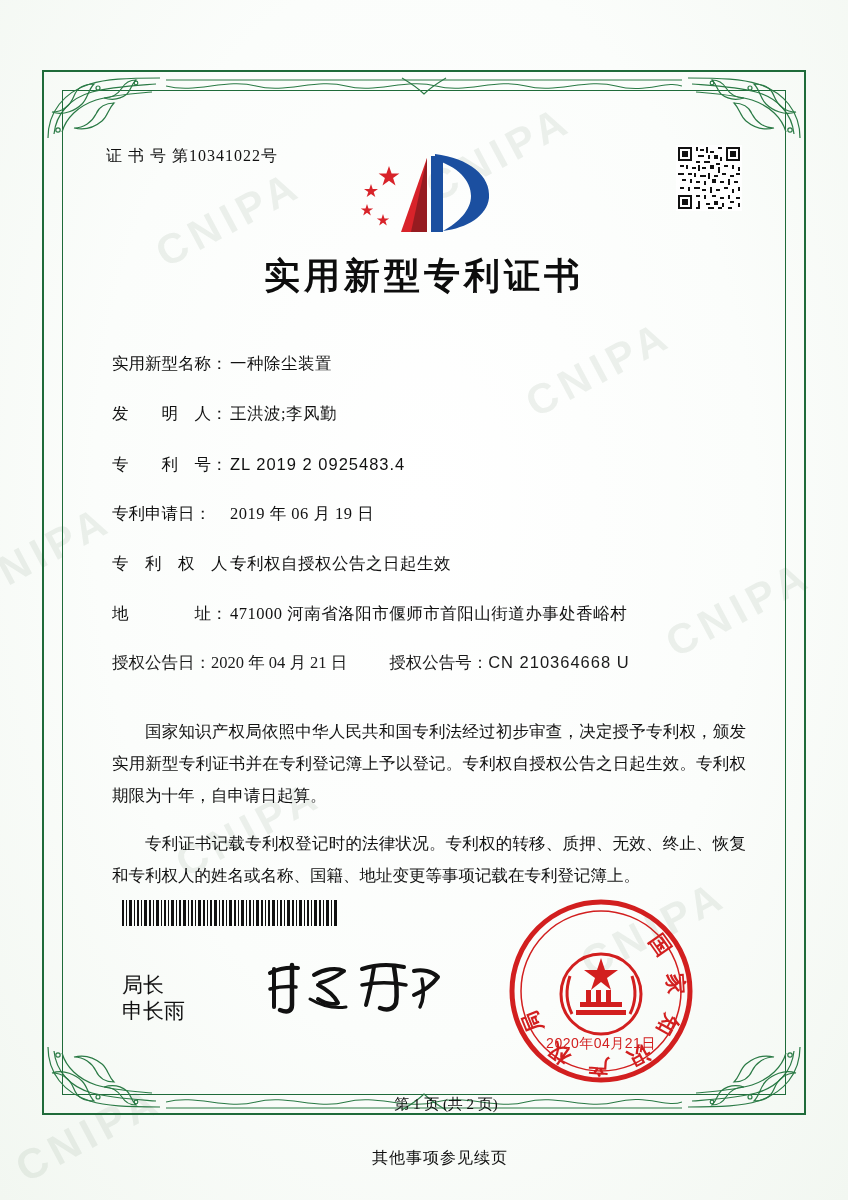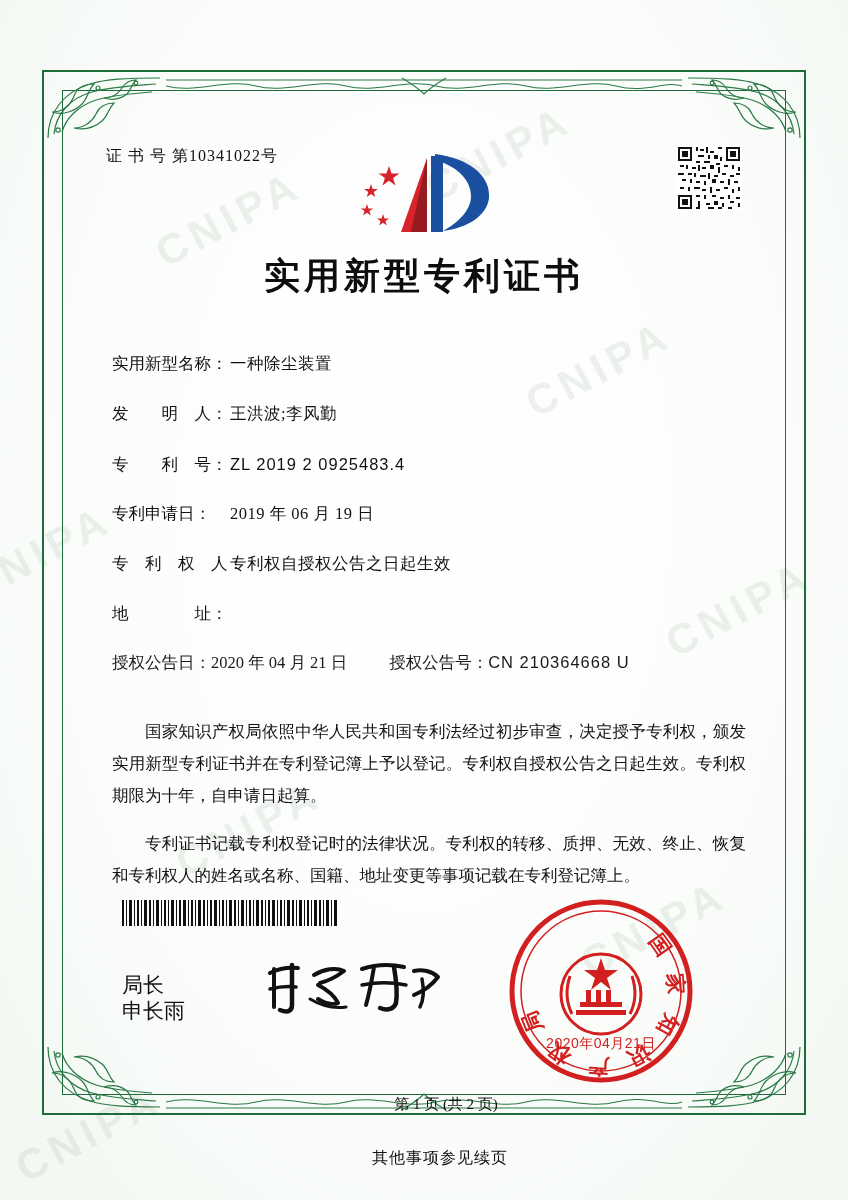--- a/index.html
+++ b/index.html
@@ -461,20 +461,21 @@
     <div class="frow">
       <span class="flabel">专利申请日：</span>
       <span class="fvalue">2019 年 06 月 19 日</span>
     </div>
     <div class="frow">
       <span class="flabel">专　利　权　人：</span>
       <span class="fvalue">专利权自授权公告之日起生效</span>
     </div>
     <div class="frow">
       <span class="flabel">地　　　　址：</span>
+      <span class="fvalue">471000 河南省洛阳市偃师市首阳山街道办事处香峪村</span>
     </div>
     <div class="pubrow">
       <span class="seg1">授权公告日：</span>
       <span>2020 年 04 月 21 日</span>
       <span class="seg2">授权公告号：</span>
       <span class="mono">CN 210364668 U</span>
     </div>
   </div>
 
   <div class="paras">

